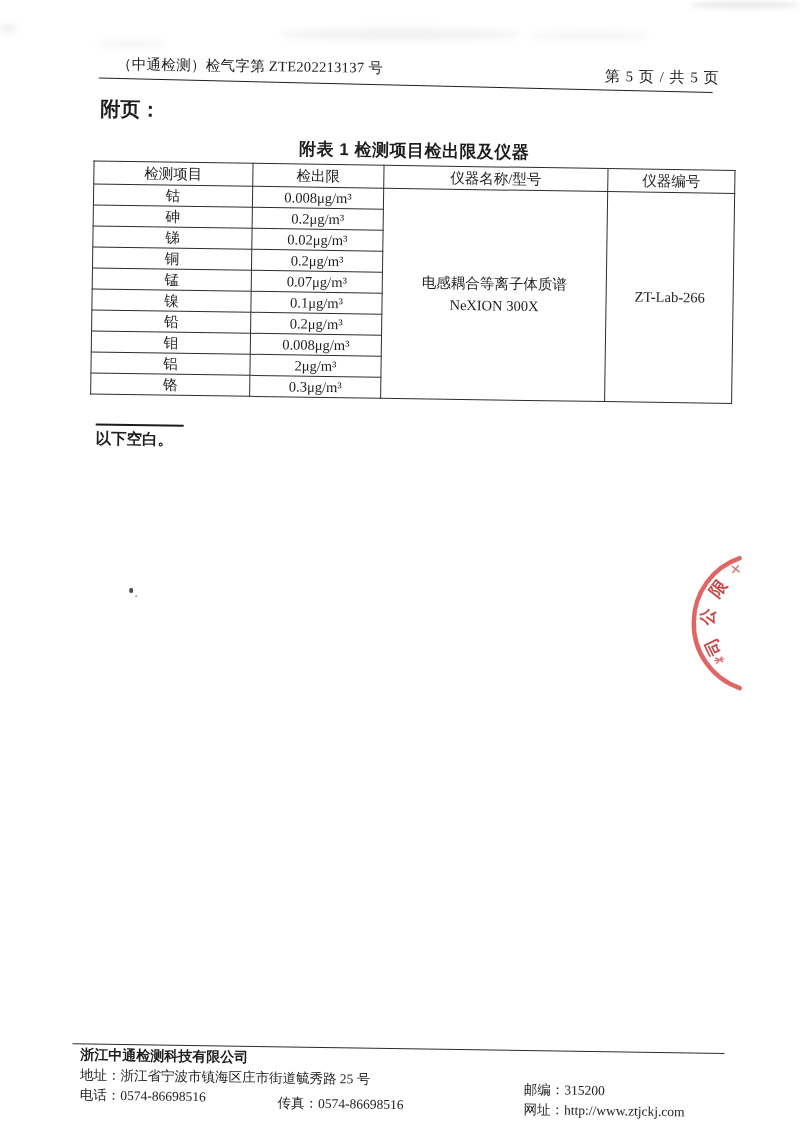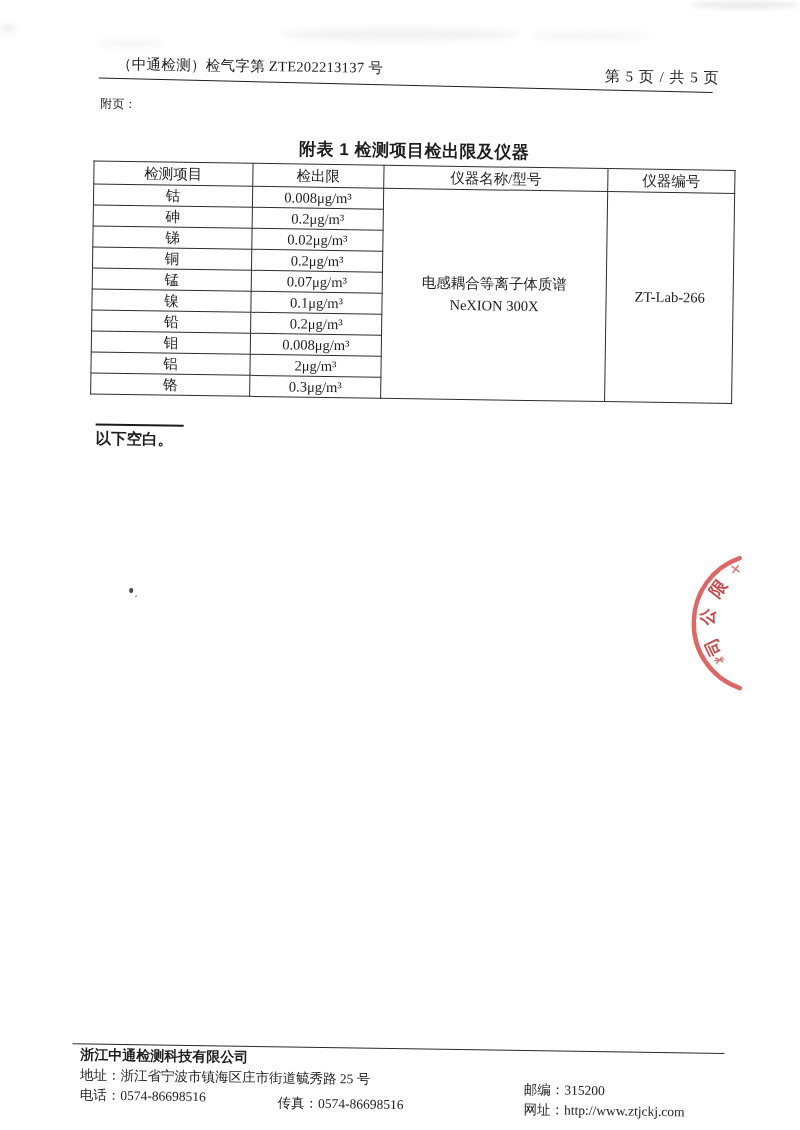--- a/index.html
+++ b/index.html
@@ -29,21 +29,21 @@
   .smudge.s5 { left: 0px;   top: 24px; width: 16px;  height: 9px; opacity: .15; }
 
   .doc-number { position: absolute; left: 118px; top: 59px; font-size: 14.5px; letter-spacing: .3px; }
   .page-info  { position: absolute; left: 606px; top: 64px; font-size: 15px; letter-spacing: 1px; }
   .header-rule {
     position: absolute; left: 100px; top: 82px; width: 614px; height: 0;
     border-top: 1.6px solid #1f1f1f;
     transform: rotate(0.5deg); transform-origin: left center;
   }
 
-  .appendix { position: absolute; left: 102px; top: 100px; font-size: 12px; font-weight: 400; }
+  .appendix { position: absolute; left: 102px; top: 100px; font-size: 20px; font-weight: 700; }
 
   .table-title {
     position: absolute; left: 96px; top: 139px; width: 641px;
     text-align: center; font-size: 17px; font-weight: 700; letter-spacing: .5px;
   }
 
   .table-wrap { position: absolute; left: 96px; top: 165px; }
   table.det {
     border-collapse: collapse; table-layout: fixed; width: 641px;
     border: 1.5px solid #2c2c2c;

